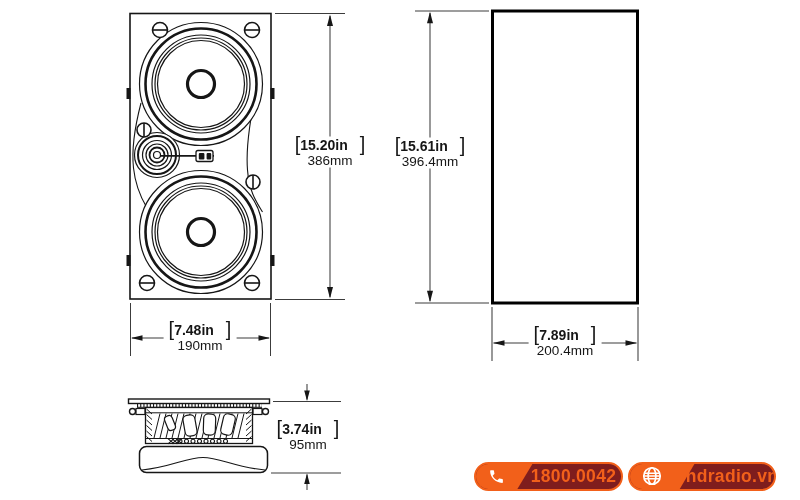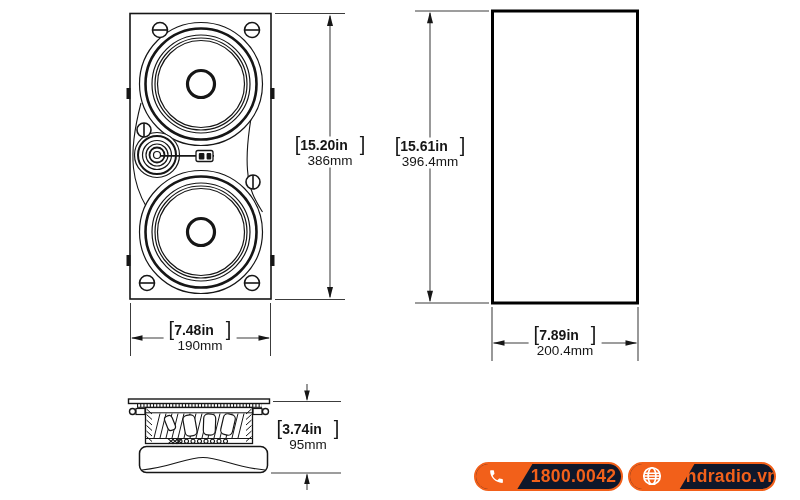--- a/index.html
+++ b/index.html
@@ -11,21 +11,21 @@
   
   .dim { position:absolute; transform:translate(-50%,-50%); text-align:center;
          background:#ffffff; padding:0 5px; color:#161616; }
   .dim .l1 { display:flex; align-items:center; justify-content:center;
              font-size:14px; font-weight:700; line-height:16px; white-space:nowrap; }
   .dim .br { font-weight:400; font-size:20px; line-height:16px; position:relative; top:-1px; }
   .dim .br.close { margin-left:12px; }
   .dim .l2 { font-size:13.5px; font-weight:400; line-height:15px; }
 
   
-  .pill { position:absolute; height:29px; background:#0f172a;
+  .pill { position:absolute; height:29px; background:#7f1d1d;
           border:2px solid #F2601A; border-radius:15px; overflow:hidden; }
   .pill .seg { position:absolute; left:-1px; top:-1px; bottom:-1px; background:#F2601A; }
   .pill .seg svg { position:absolute; }
   .pill .txt { position:absolute; top:0; bottom:0; right:2px; display:flex;
                align-items:center; justify-content:center;
                color:#F2601A; font-weight:700; font-size:17.5px; letter-spacing:.3px; }
 </style>
 </head>
 <body>
 

